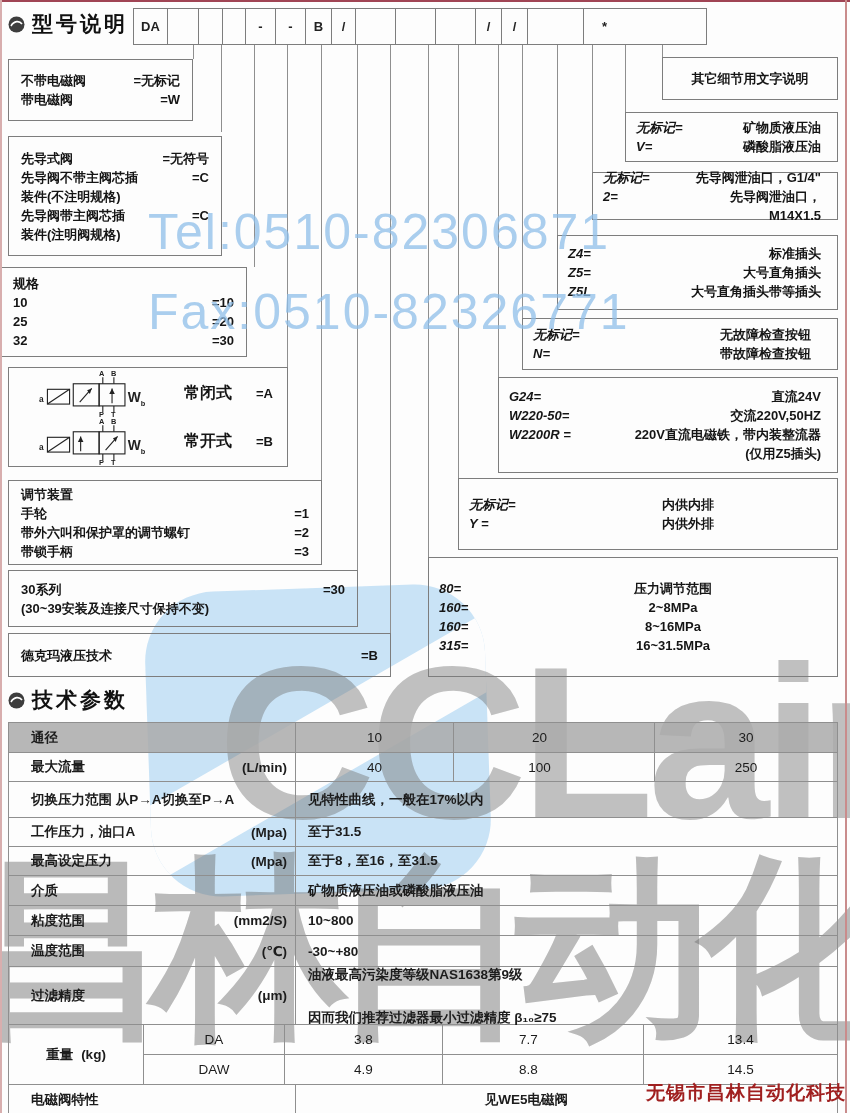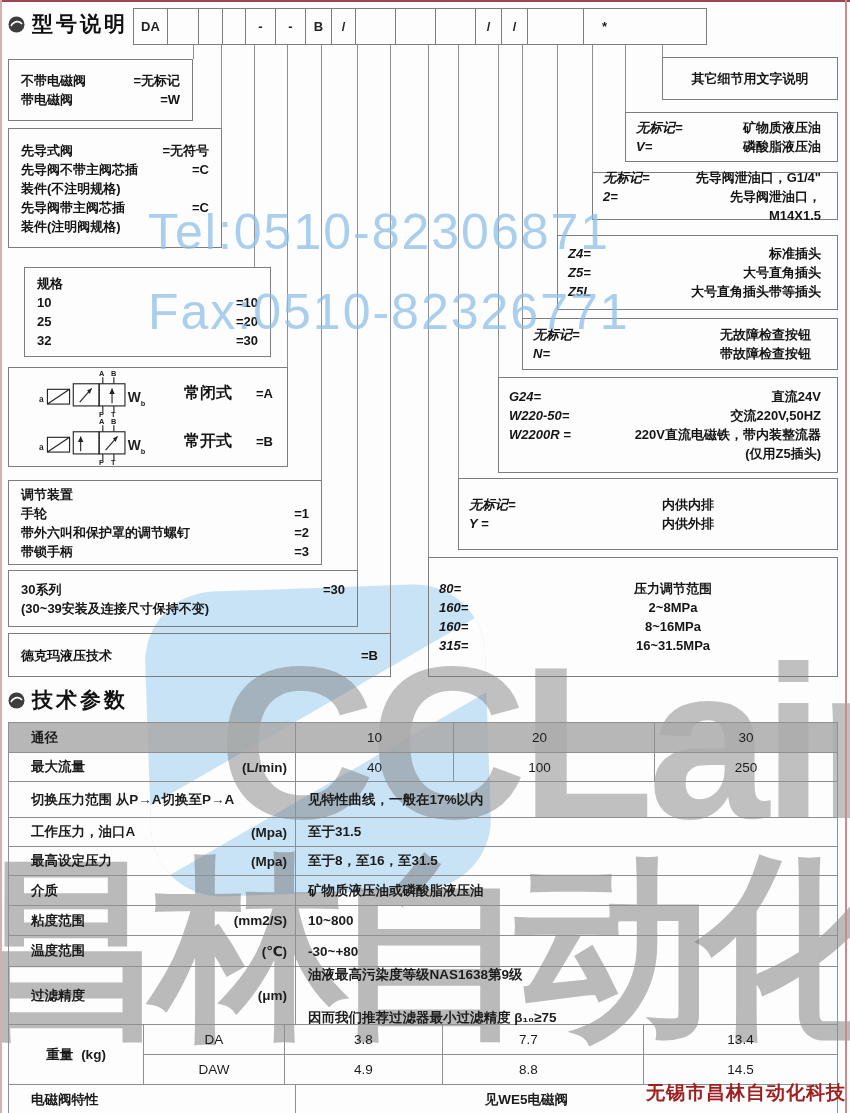--- a/index.html
+++ b/index.html
@@ -179,21 +179,21 @@
     <div class="row">
         <span class="k">不带电磁阀</span>
         <span class="v">=无标记</span>
       </div>
     <div class="row">
         <span class="k">带电磁阀</span>
         <span class="v">=W</span>
       </div>
   </div>
 
-  <div class="box lbox" style="left:8px;top:128px;width:214px;height:120px">
+  <div class="box lbox" style="left:8px;top:136px;width:214px;height:120px">
     <div class="row">
         <span class="k">先导式阀</span>
         <span class="v">=无符号</span>
       </div>
     <div class="row">
         <span class="k">先导阀不带主阀芯插</span>
         <span class="v">=C</span>
       </div>
     <div class="row">
         <span class="k">装件(不注明规格)</span>
@@ -202,21 +202,21 @@
     <div class="row">
         <span class="k">先导阀带主阀芯插</span>
         <span class="v">=C</span>
       </div>
     <div class="row">
         <span class="k">装件(注明阀规格)</span>
         <span class="v"></span>
       </div>
   </div>
 
-  <div class="box lbox" style="left:24px;top:267px;width:247px;height:90px">
+  <div class="box lbox" style="left:0;top:267px;width:247px;height:90px">
     <div class="row">
         <span class="k">规格</span>
         <span class="v"></span>
       </div>
     <div class="row">
         <span class="k">10</span>
         <span class="v">=10</span>
       </div>
     <div class="row">
         <span class="k">25</span>

